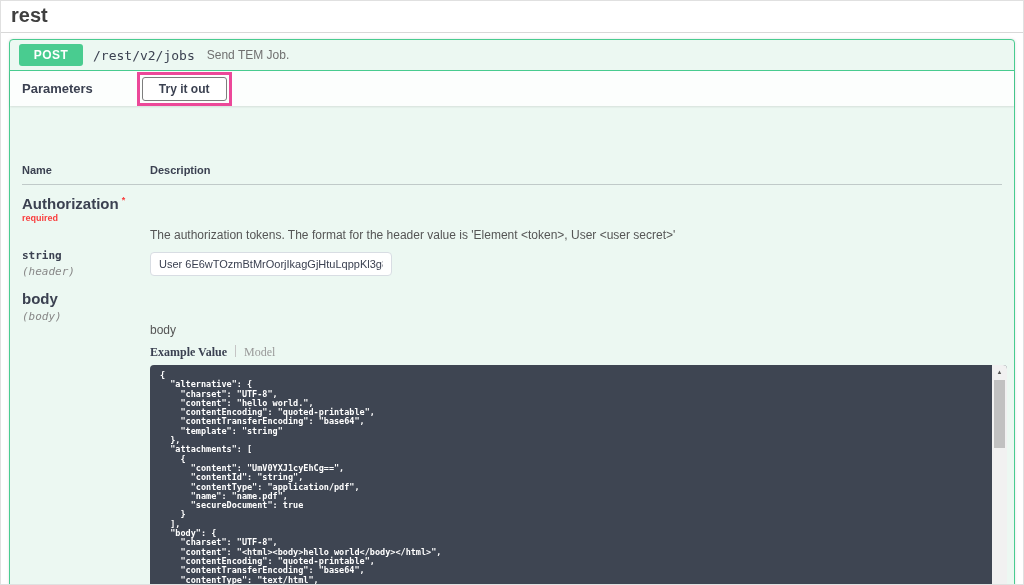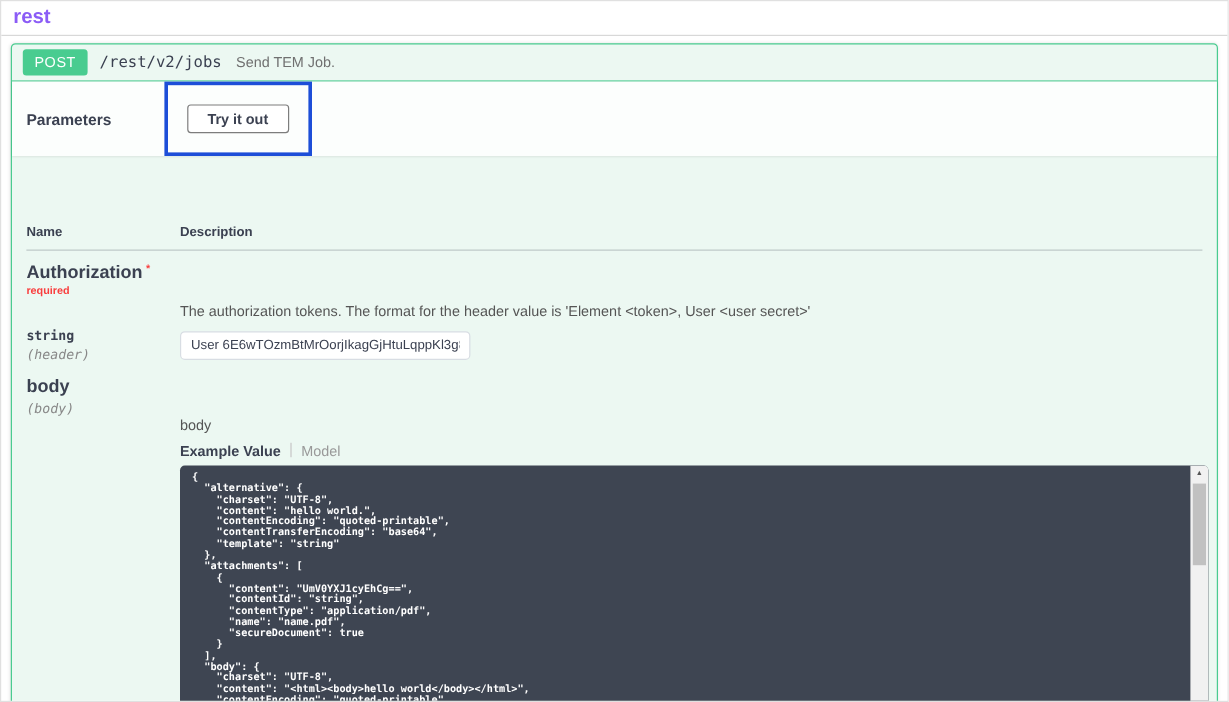--- a/index.html
+++ b/index.html
@@ -7,60 +7,60 @@
   .page {
     position: relative;
     width: 1024px; height: 585px;
     border: 1px solid #e0e0e0;
     background: #fff;
     font-family: "Liberation Sans", sans-serif;
     overflow: hidden;
   }
   .page-title {
     margin: 3px 0 0 10px;
-    font-size: 17px; font-weight: bold; color: #8b5cf6;
+    font-size: 20px; font-weight: bold; color: #404040;
   }
   .top-divider { border: none; border-top: 1px solid #d8d8d8; margin-top: 5px; }
 
   .opblock {
     margin: 6px 8px 0 8px;
     border: 1px solid #49cc90;
     border-radius: 4px;
     background: #ecf8f2;
     box-shadow: 0 0 3px rgba(0,0,0,.12);
   }
   .opblock-summary {
     display: flex; align-items: center;
     padding: 4px 9px;
     border-bottom: 1px solid #49cc90;
     cursor: pointer;
   }
   .method-badge {
-    width: 54px; padding: 4px 0;
+    width: 64px; padding: 4px 0;
     background: #49cc90; color: #fff;
-    font-size: 12px; font-weight: normal; text-align: center;
+    font-size: 12px; font-weight: bold; text-align: center;
     border-radius: 3px; letter-spacing: .5px;
   }
   .endpoint-path {
     margin-left: 10px;
     font-family: "DejaVu Sans Mono", monospace;
     font-size: 13px; font-weight: 400; color: #3b4151;
   }
   .endpoint-summary { margin-left: 12px; font-size: 12px; color: #707070; }
 
   .section-header {
     display: flex; align-items: center;
     min-height: 35px;
     padding: 0 6px 0 12px;
     background: rgba(255,255,255,.85);
     box-shadow: 0 1px 2px rgba(0,0,0,.1);
     gap: 44px;
   }
   .section-title { font-size: 13px; font-weight: bold; color: #3b4151; }
-  .tryout-highlight { border: 3px solid #1d4ed8; padding: 16px; background: transparent; }
+  .tryout-highlight { border: 3px solid #ec4899; padding: 2px; background: transparent; }
   .tryout-btn {
     background: #fff; border: 1px solid #7d7d7d; border-radius: 3px;
     font-family: "Liberation Sans", sans-serif;
     font-size: 12px; font-weight: bold; color: #3b4151;
     padding: 4px 16px; cursor: pointer;
   }
 
   .table-area { padding: 0 12px 14px 12px; }
   .table-head {
     display: flex;
@@ -92,21 +92,21 @@
   .token-input {
     display: block; margin-top: 10px;
     width: 242px; padding: 5px 8px;
     font-family: "Liberation Sans", sans-serif;
     font-size: 11px; color: #3b4151;
     background: #fff; border: 1px solid #d8dde3; border-radius: 4px;
     outline: none; white-space: nowrap; overflow: hidden;
   }
 
   .body-row { margin-top: 12px; }
-  .tabs { display: flex; align-items: flex-start; margin-top: 8px; }
+  .tabs { display: flex; align-items: flex-start; margin-top: 8px; font-family: Liberation Serif, serif; }
   .tab-example { font-size: 12px; font-weight: bold; color: #3b4151; cursor: pointer; }
   .tab-sep { width: 1px; height: 12px; background: #c5c5c5; margin: 0 8px; }
   .tab-model { font-size: 12px; color: #999; cursor: pointer; }
 
   .code-wrap {
     position: relative; margin-top: 5px;
     width: 857px; height: 288px;
     background: #3e4552; border-radius: 4px;
     overflow: hidden;
   }

